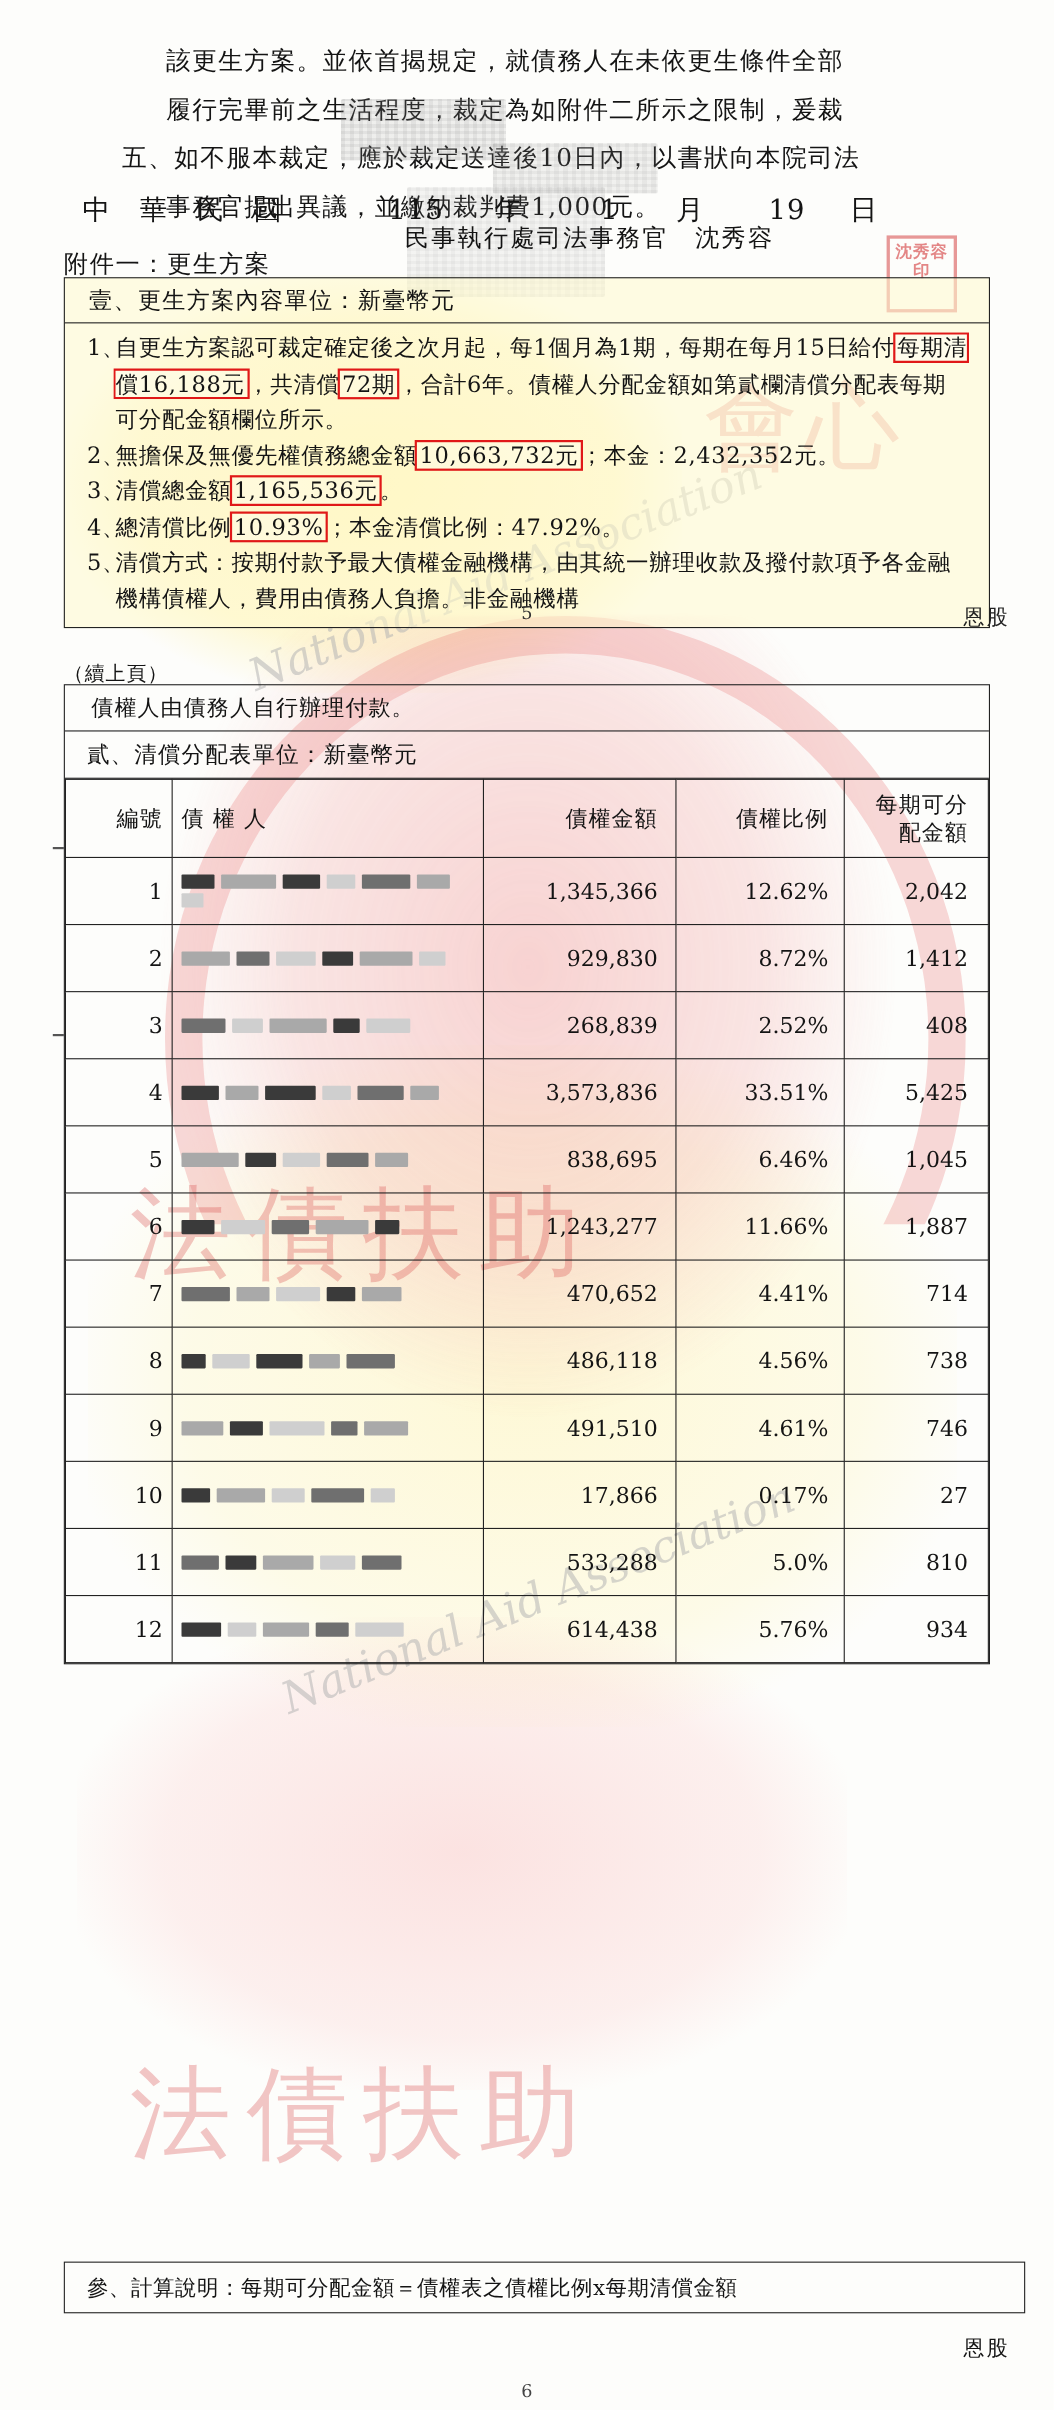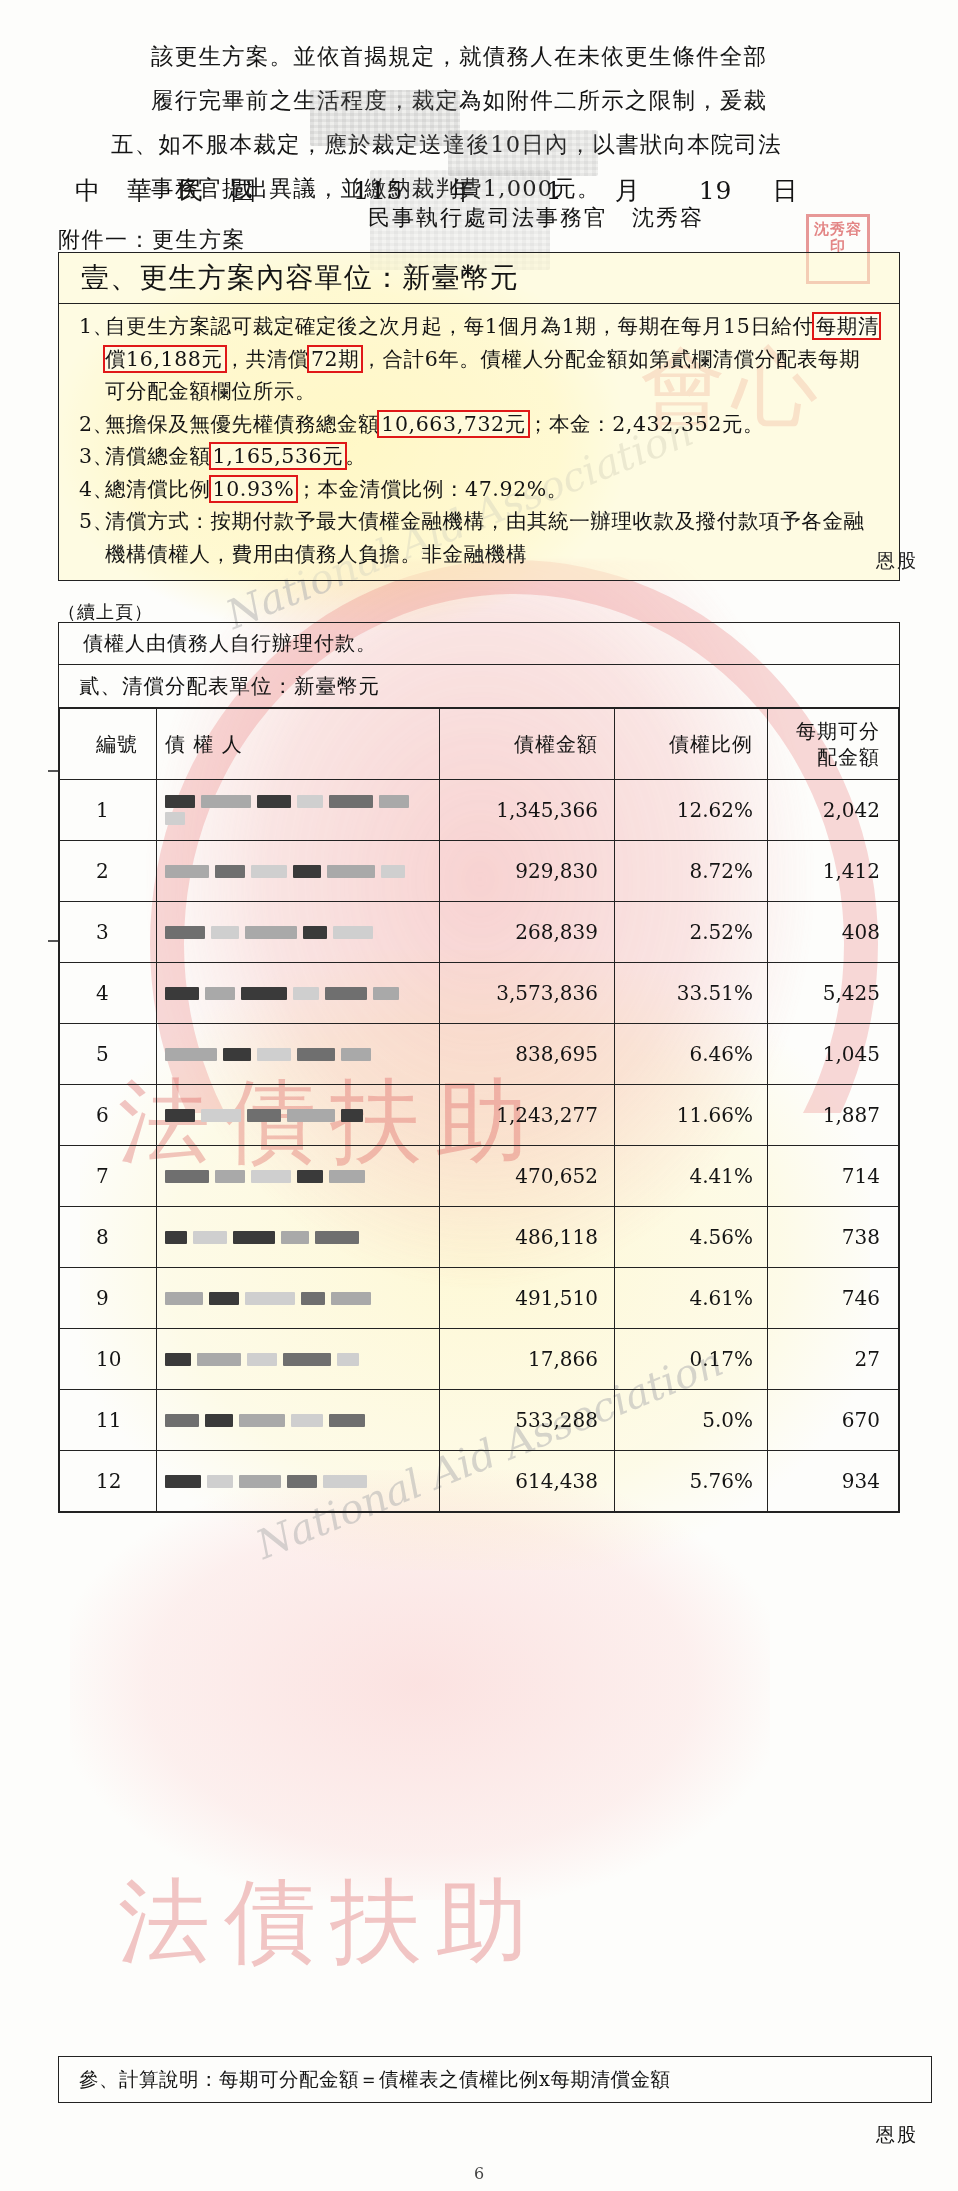--- a/index.html
+++ b/index.html
@@ -121,21 +121,21 @@
     font-size:22px;letter-spacing:1.5px;
   }
   .box1{
     position:absolute;left:58px;top:252px;width:840px;
     border:1.6px solid #222;
     background:rgba(255,249,205,.55);
   }
   .box1 .hdr{
     border-bottom:1.6px solid #222;
     padding:6px 18px 6px 22px;
-    font-size:28px;letter-spacing:1.2px;
+    font-size:21px;letter-spacing:1.2px;
   }
   .box1 .body{
     padding:6px 20px 10px 20px;
   }
   .item{
     font-size:20.5px;
     line-height:32.5px;
     letter-spacing:.6px;
     text-indent:0;
     padding-left:26px;
@@ -187,21 +187,21 @@
     border:1.4px solid #222;
     padding:5px 8px;
     height:50px;
     vertical-align:middle;
   }
   table.dist th{
     font-weight:normal;
     letter-spacing:1px;
     line-height:26px;
   }
-  table.dist th:nth-child(1),table.dist td:nth-child(1){width:52px;text-align:left;padding-left:36px;}
+  table.dist th:nth-child(1),table.dist td:nth-child(1){width:52px;text-align:right;padding-left:36px;}
   table.dist th:nth-child(2),table.dist td:nth-child(2){width:266px;text-align:left;}
   table.dist th:nth-child(3),table.dist td:nth-child(3){width:150px;text-align:right;padding-right:16px;}
   table.dist th:nth-child(4),table.dist td:nth-child(4){width:130px;text-align:right;padding-right:14px;}
   table.dist th:nth-child(5),table.dist td:nth-child(5){text-align:right;padding-right:18px;}
   table.dist tr.hdr th{height:60px;}
   table.dist td.name{padding:0 6px;}
   .redact{
     display:flex;flex-wrap:wrap;gap:4px 6px;
     padding:6px 2px;
   }
@@ -481,21 +481,21 @@
           <div class="redact">
             <span class="blk g2" style="width:34px"></span>
                 <span class="blk g1" style="width:28px"></span>
                 <span class="blk g3" style="width:46px"></span>
                 <span class="blk g4" style="width:32px"></span>
                 <span class="blk g2" style="width:36px"></span>
           </div>
         </td>
         <td>533,288</td>
         <td>5.0%</td>
-        <td>670</td>
+        <td>810</td>
       </tr>
 
       <tr>
         <td>12</td>
         <td class="name">
           <div class="redact">
             <span class="blk g1" style="width:36px"></span>
                 <span class="blk g4" style="width:26px"></span>
                 <span class="blk g3" style="width:42px"></span>
                 <span class="blk g2" style="width:30px"></span>

